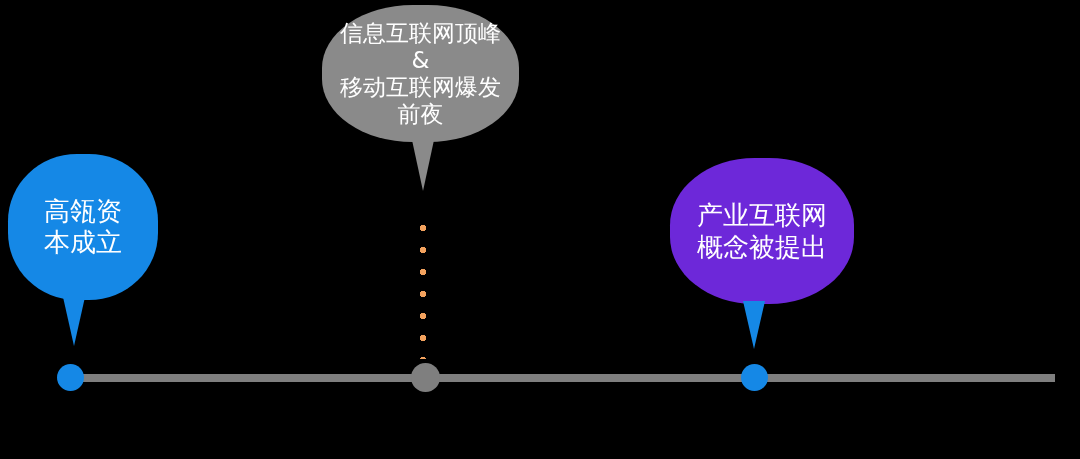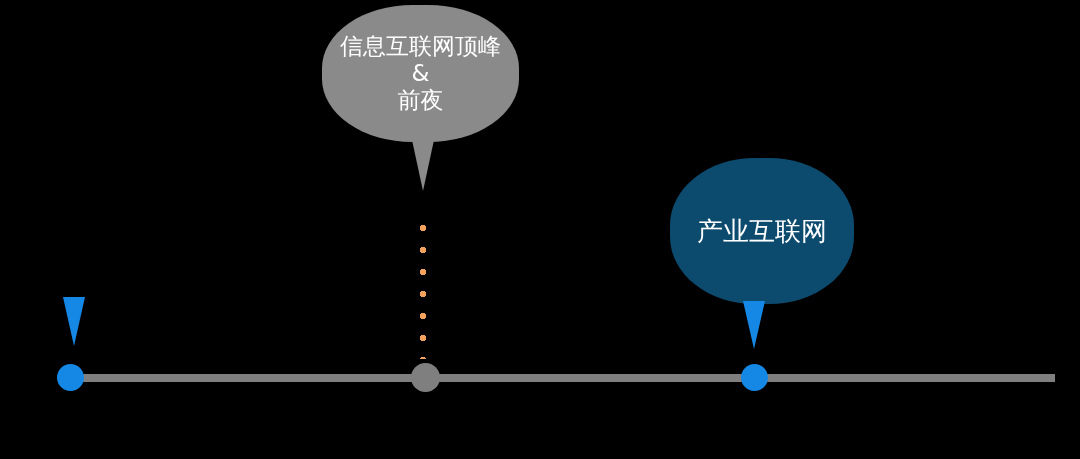--- a/index.html
+++ b/index.html
@@ -38,21 +38,21 @@
     left: 8px; top: 154px;
     width: 150px; height: 146px;
     background: #1588E6;
     border-radius: 46%;
     font-size: 26px;
     line-height: 31px;
   }
   .bubble-blue-right {
     left: 670px; top: 158px;
     width: 184px; height: 146px;
-    background: #0c4a6e;
+    background: #6d28d9;
     border-radius: 46%;
     font-size: 26px;
     line-height: 32px;
   }
 
   .tail {
     position: absolute;
     width: 0; height: 0;
     border-left: 11px solid transparent;
     border-right: 11px solid transparent;
@@ -108,28 +108,34 @@
   }
 </style>
 </head>
 <body>
 
 <div class="stage">
 
   <div class="bubble bubble-gray">
     <div class="txt-line">信息互联网顶峰</div>
     <div class="txt-line">&amp;</div>
+    <div class="txt-line">移动互联网爆发</div>
     <div class="txt-line">前夜</div>
   </div>
   <div class="tail tail-gray"></div>
 
+  <div class="bubble bubble-blue-left">
+    <div class="txt-line">高瓴资</div>
+    <div class="txt-line">本成立</div>
+  </div>
   <div class="tail tail-blue-left"></div>
 
   <div class="bubble bubble-blue-right">
     <div class="txt-line">产业互联网</div>
+    <div class="txt-line">概念被提出</div>
   </div>
   <div class="tail tail-blue-right"></div>
 
   <div class="dotted-connector"></div>
 
   <div class="axis"></div>
 
   <div class="dot dot-left"></div>
   <div class="dot dot-center"></div>
   <div class="dot dot-right"></div>

